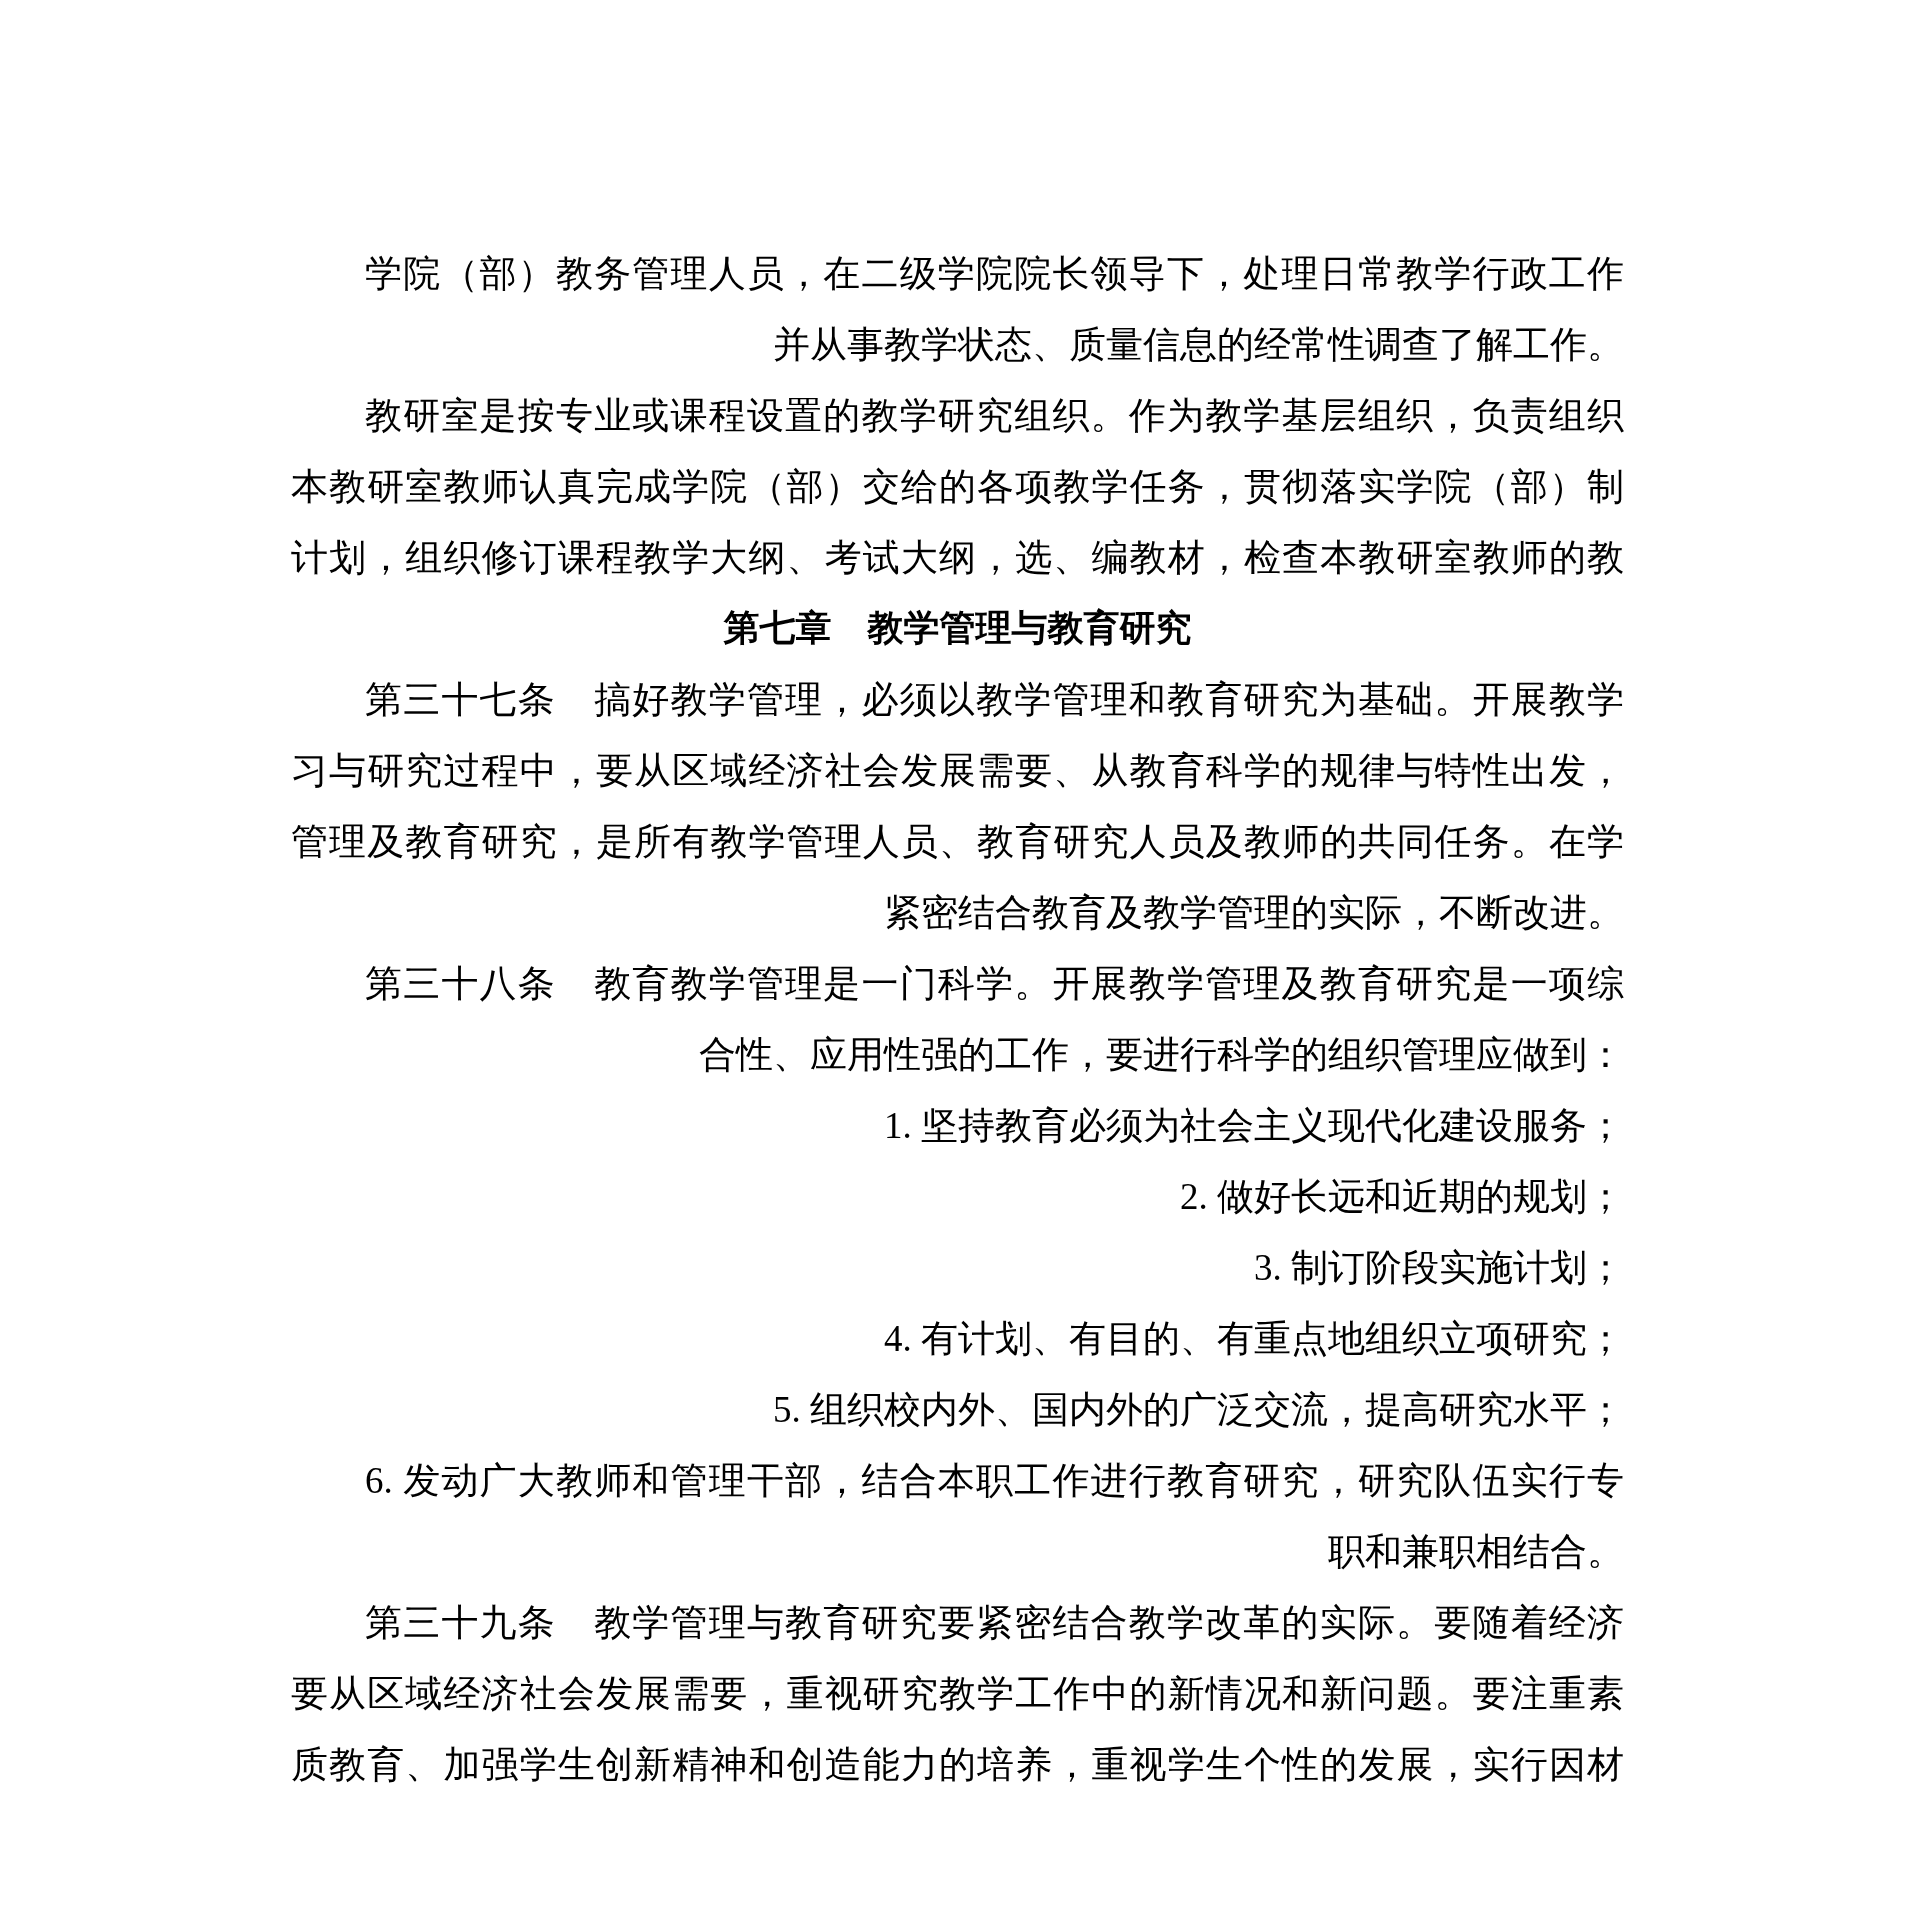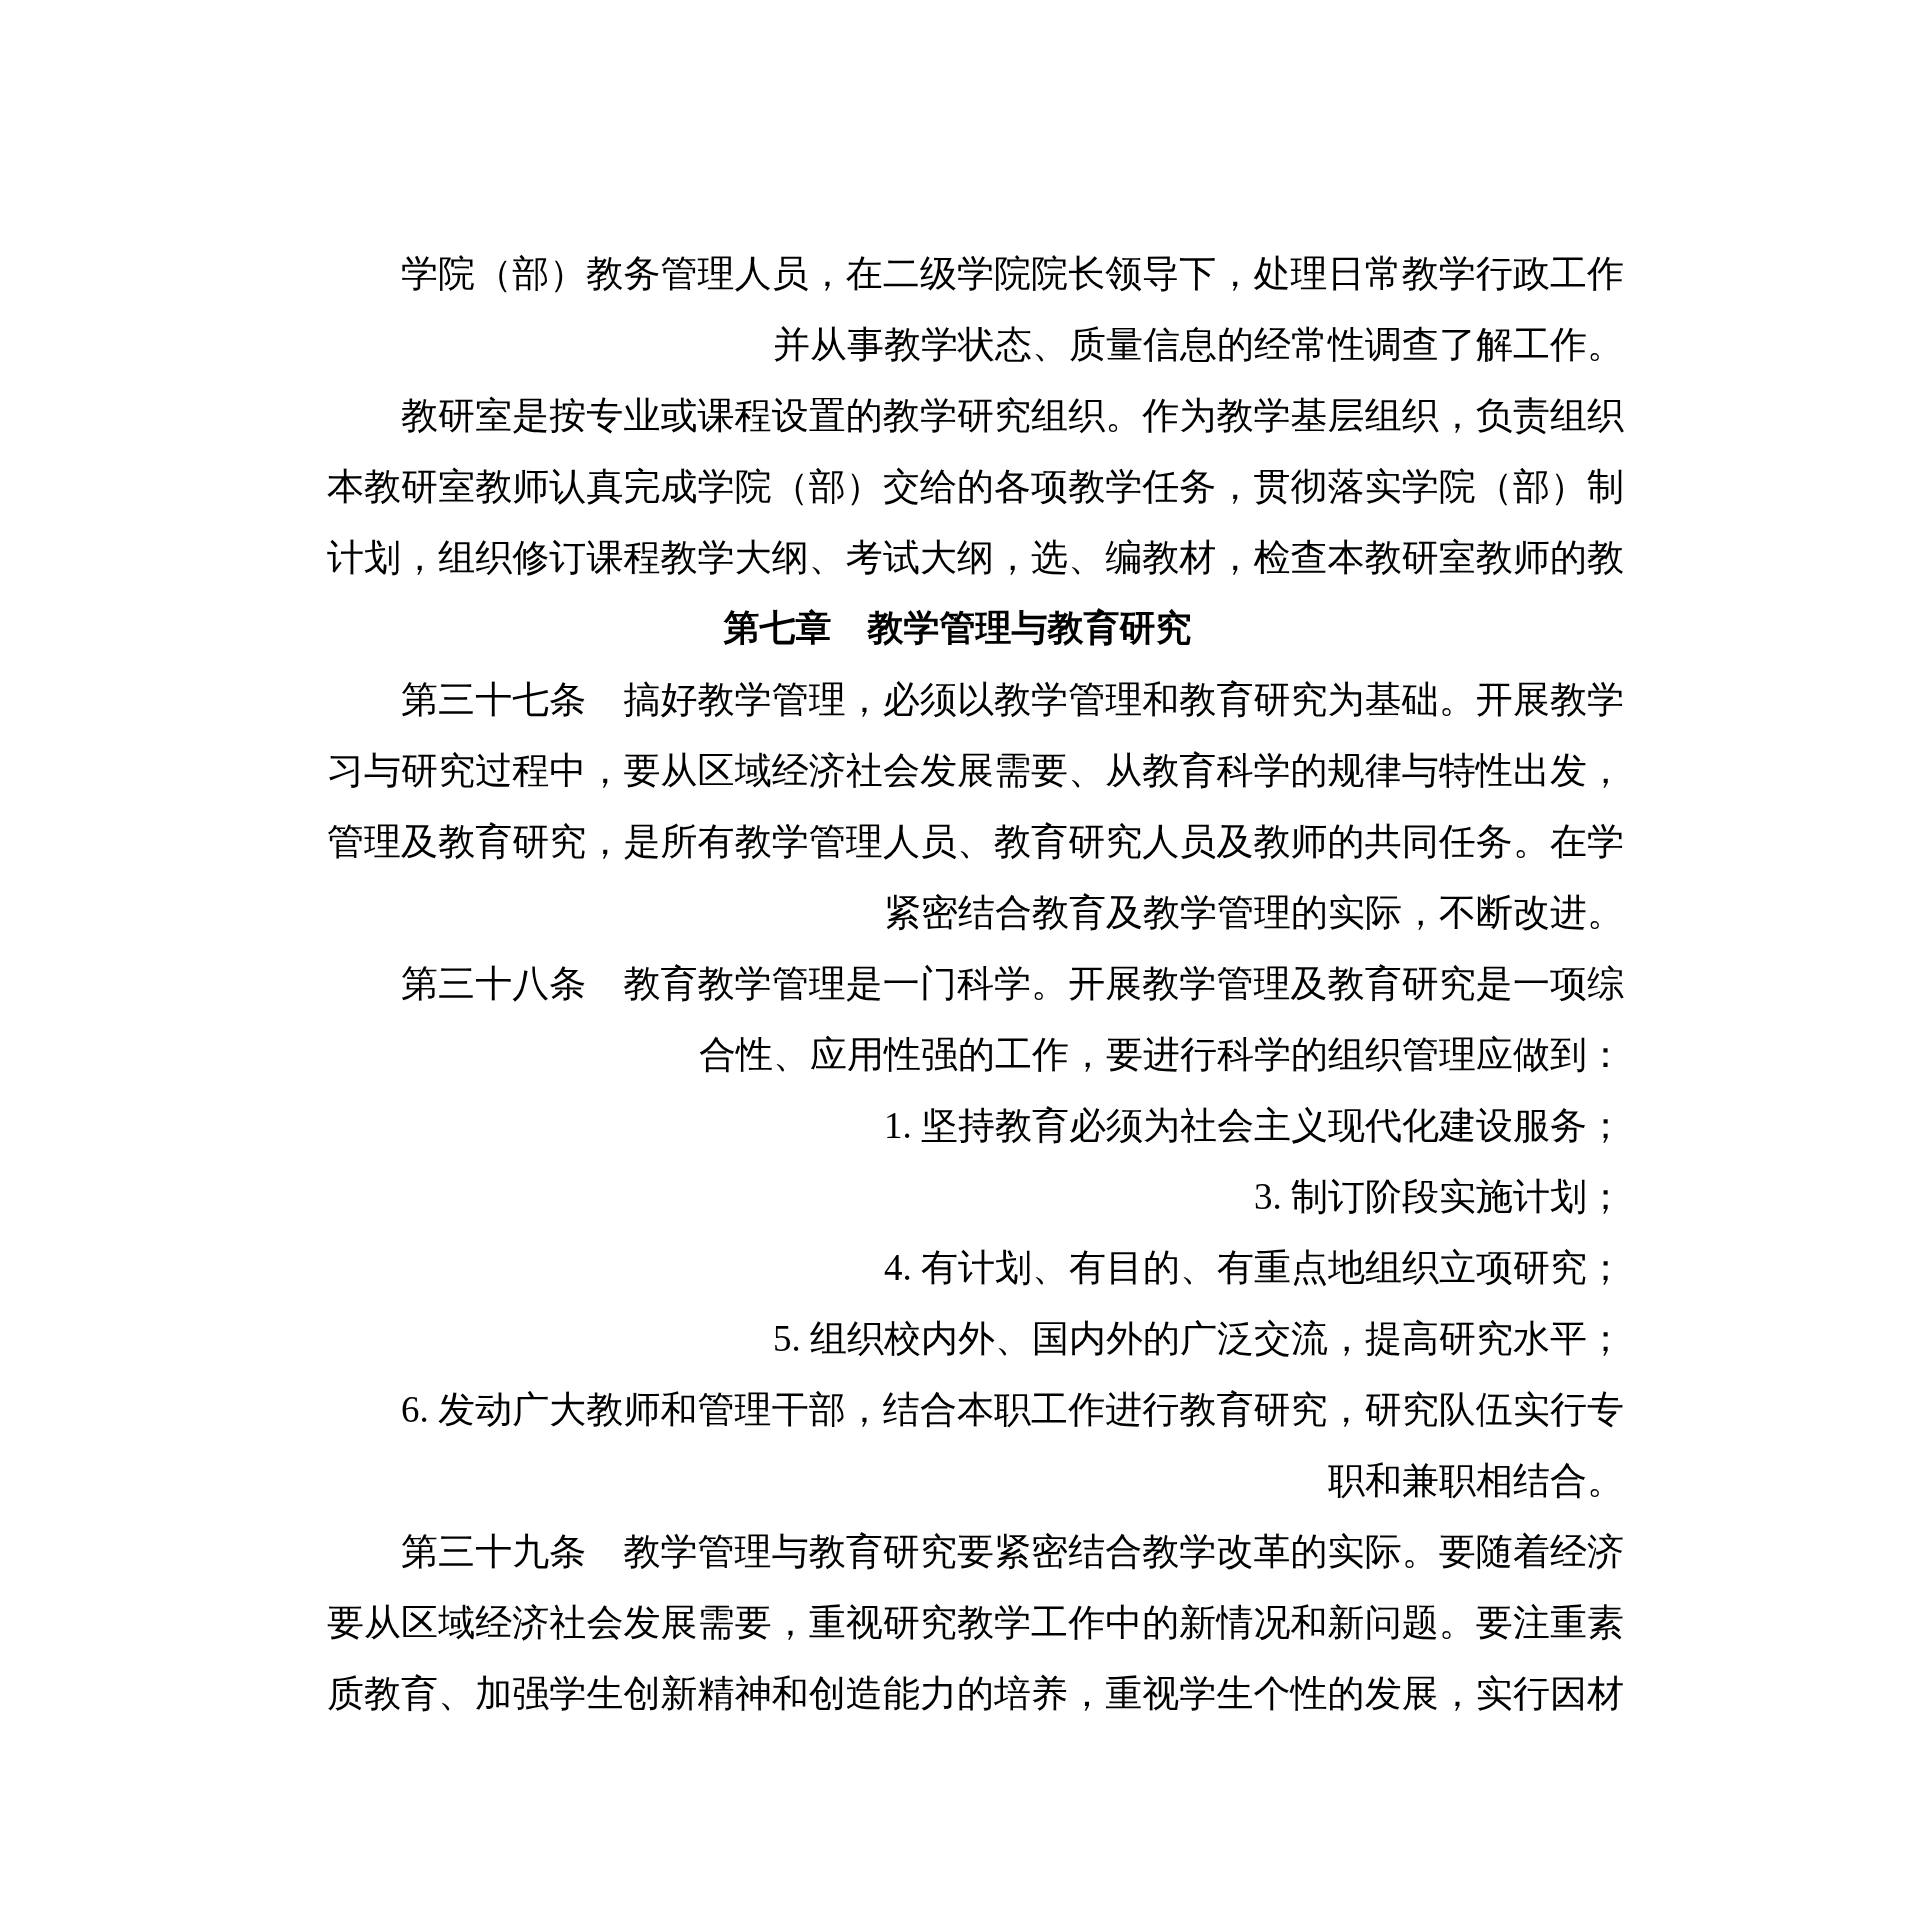--- a/index.html
+++ b/index.html
@@ -33,21 +33,20 @@
     text-align: right;
     white-space: normal;
     overflow: visible;
   }
   .line.indent {
     text-indent: 74px;
   }
   .line.justify {
     text-align: justify;
     text-align-last: justify;
-    margin-left: 36px;
   }
   .line.heading {
     text-align: center;
     text-align-last: center;
     text-indent: 0;
     font-weight: bold;
     font-size: 36px;
   }
 </style>
 </head>
@@ -61,20 +60,21 @@
       <div class="line justify">本教研室教师认真完成学院（部）交给的各项教学任务，贯彻落实学院（部）制</div>
       <div class="line justify">计划，组织修订课程教学大纲、考试大纲，选、编教材，检查本教研室教师的教</div>
       <div class="line heading">第七章　教学管理与教育研究</div>
       <div class="line indent justify">第三十七条　搞好教学管理，必须以教学管理和教育研究为基础。开展教学</div>
       <div class="line justify">习与研究过程中，要从区域经济社会发展需要、从教育科学的规律与特性出发，</div>
       <div class="line justify">管理及教育研究，是所有教学管理人员、教育研究人员及教师的共同任务。在学</div>
       <div class="line">紧密结合教育及教学管理的实际，不断改进。</div>
       <div class="line indent justify">第三十八条　教育教学管理是一门科学。开展教学管理及教育研究是一项综</div>
       <div class="line">合性、应用性强的工作，要进行科学的组织管理应做到：</div>
       <div class="line indent">1. 坚持教育必须为社会主义现代化建设服务；</div>
+      <div class="line indent">2. 做好长远和近期的规划；</div>
       <div class="line indent">3. 制订阶段实施计划；</div>
       <div class="line indent">4. 有计划、有目的、有重点地组织立项研究；</div>
       <div class="line indent">5. 组织校内外、国内外的广泛交流，提高研究水平；</div>
       <div class="line indent justify">6. 发动广大教师和管理干部，结合本职工作进行教育研究，研究队伍实行专</div>
       <div class="line">职和兼职相结合。</div>
       <div class="line indent justify">第三十九条　教学管理与教育研究要紧密结合教学改革的实际。要随着经济</div>
       <div class="line justify">要从区域经济社会发展需要，重视研究教学工作中的新情况和新问题。要注重素</div>
       <div class="line justify">质教育、加强学生创新精神和创造能力的培养，重视学生个性的发展，实行因材</div>
     </div>
 

